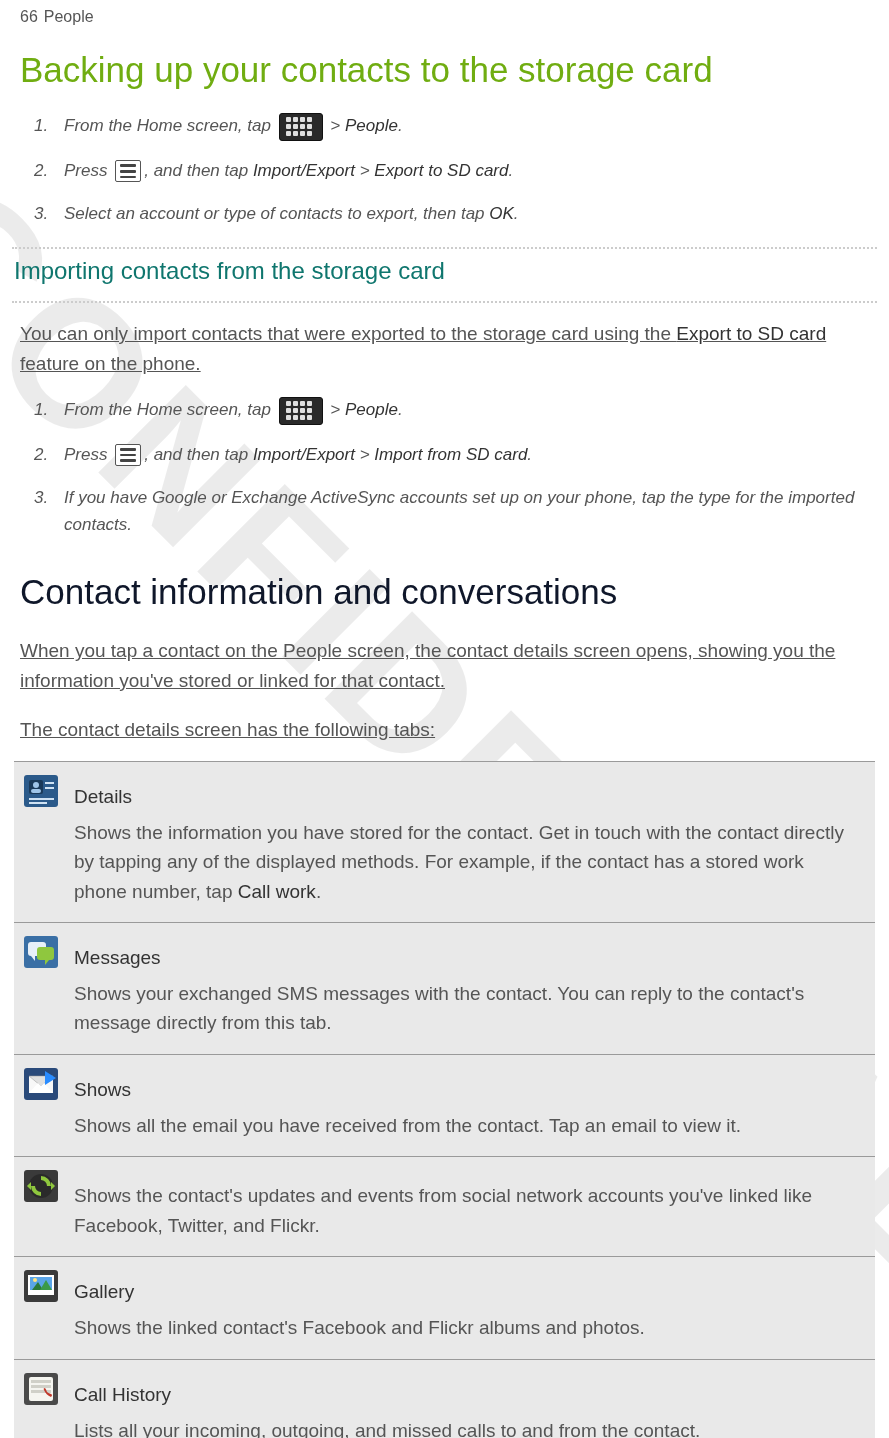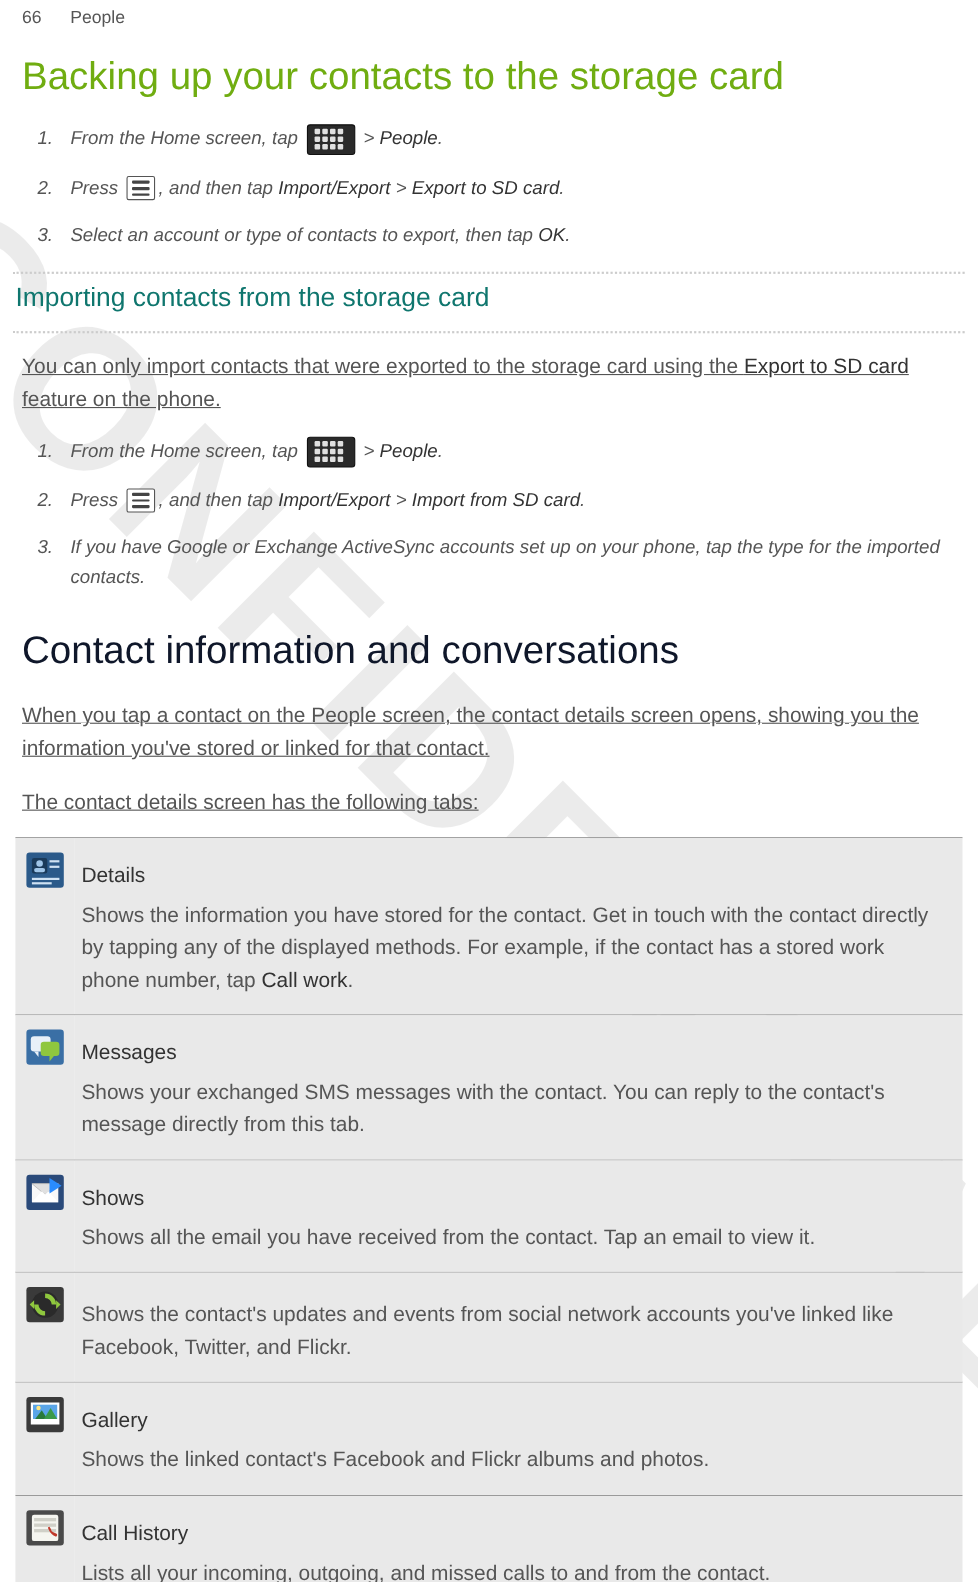--- a/index.html
+++ b/index.html
@@ -15,21 +15,21 @@
   .page {
     padding: 0;
     position: relative;
   }
   .header {
     padding: 8px 20px 6px 20px;
     font-size: 16px;
     color: #555;
     display: flex;
     align-items: center;
-    gap: 26px;
+    gap: 6px;
   }
   .header .pagenum { color: #555; }
   .header .section { color: #555; }
   h1.green {
     color: #70ad11;
     font-size: 35px;
     font-weight: 400;
     padding: 18px 20px 14px 20px;
     line-height: 1.15;
   }

